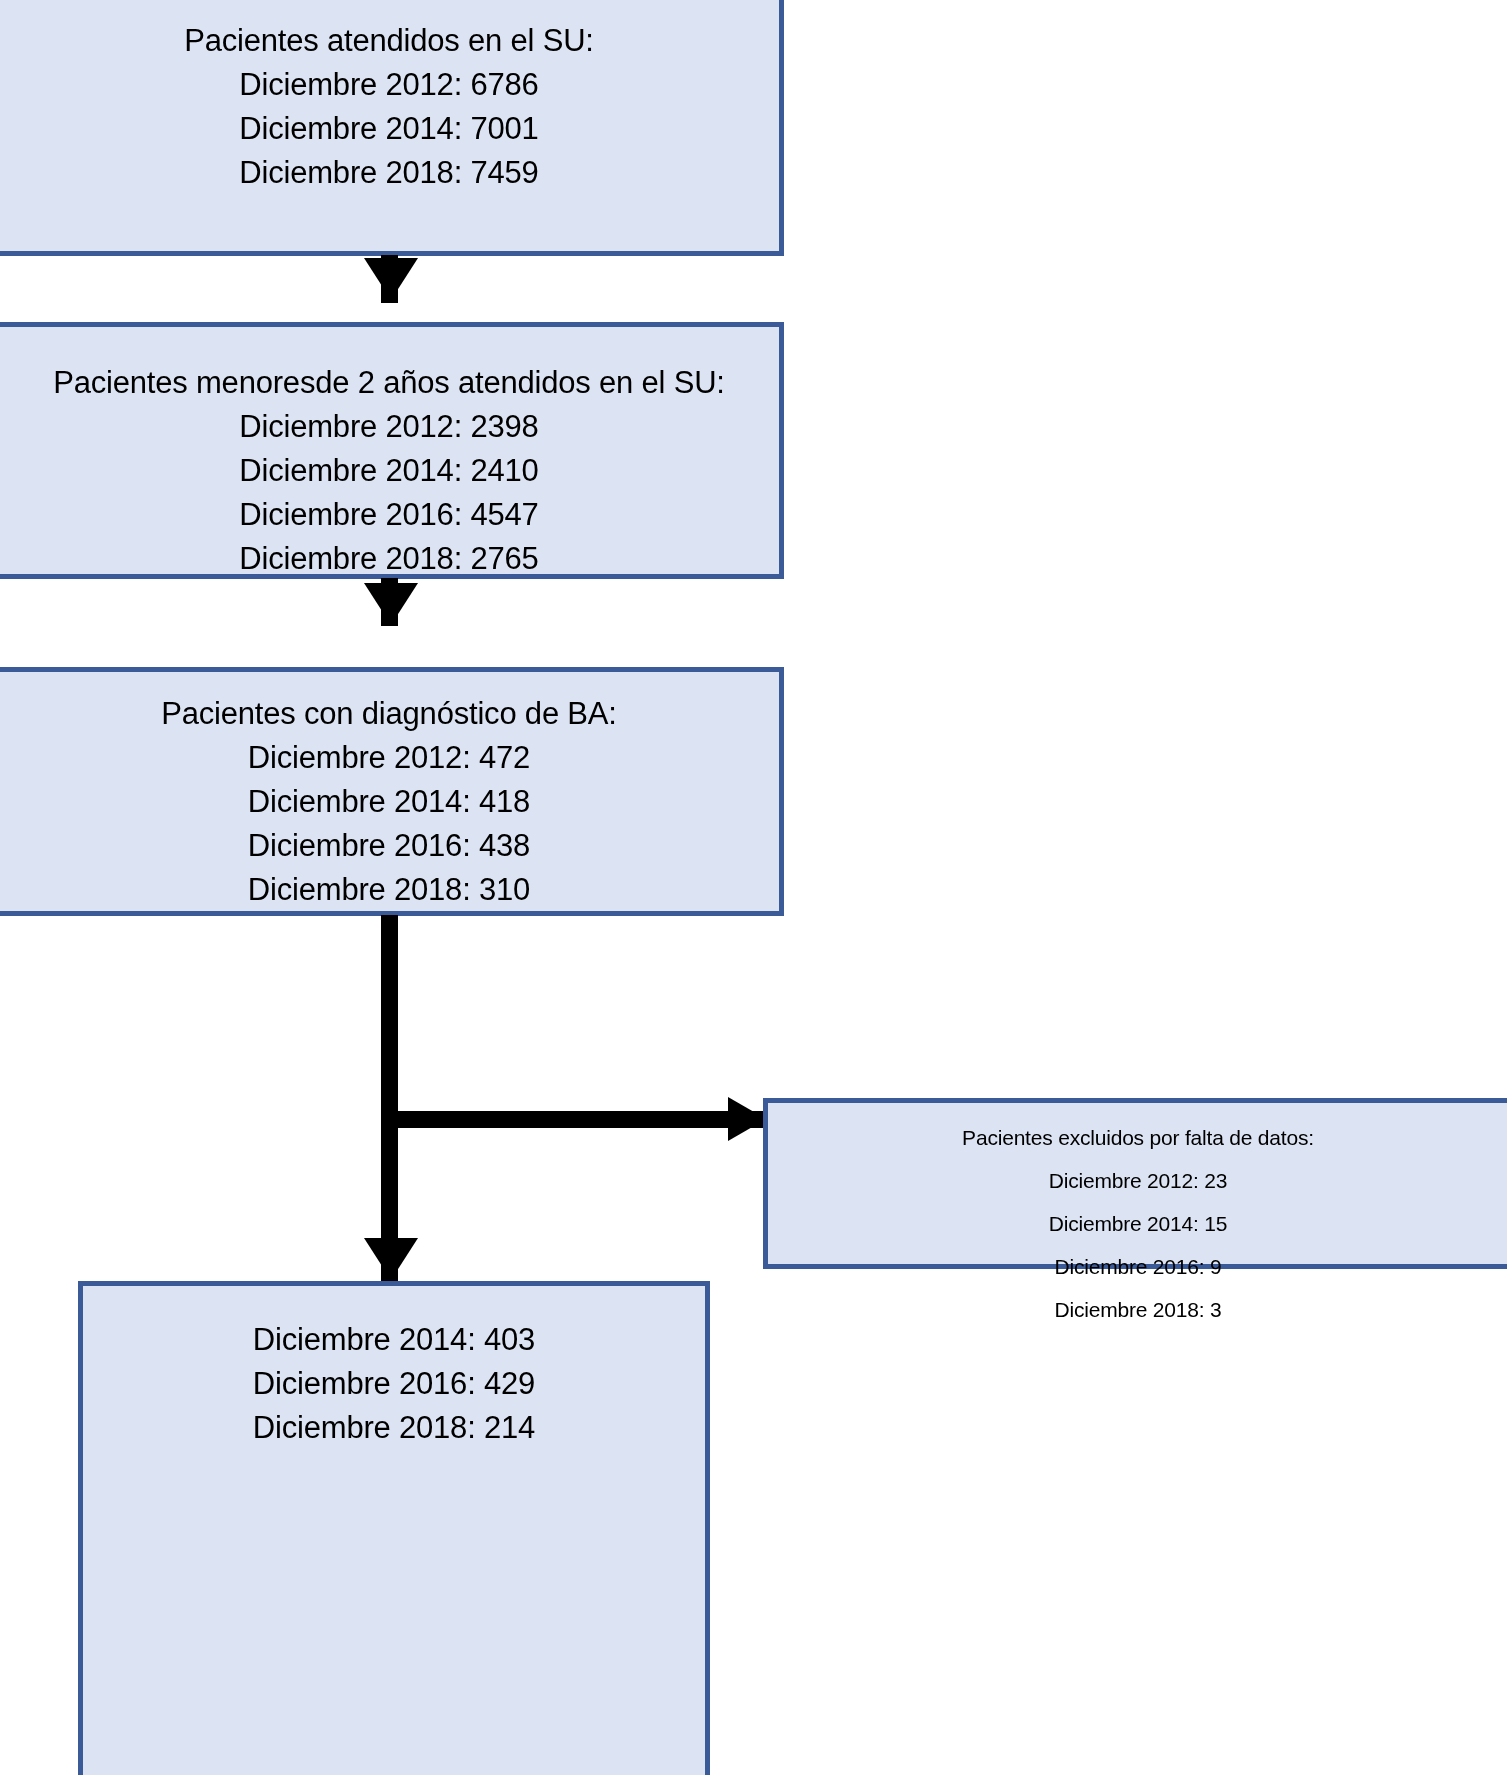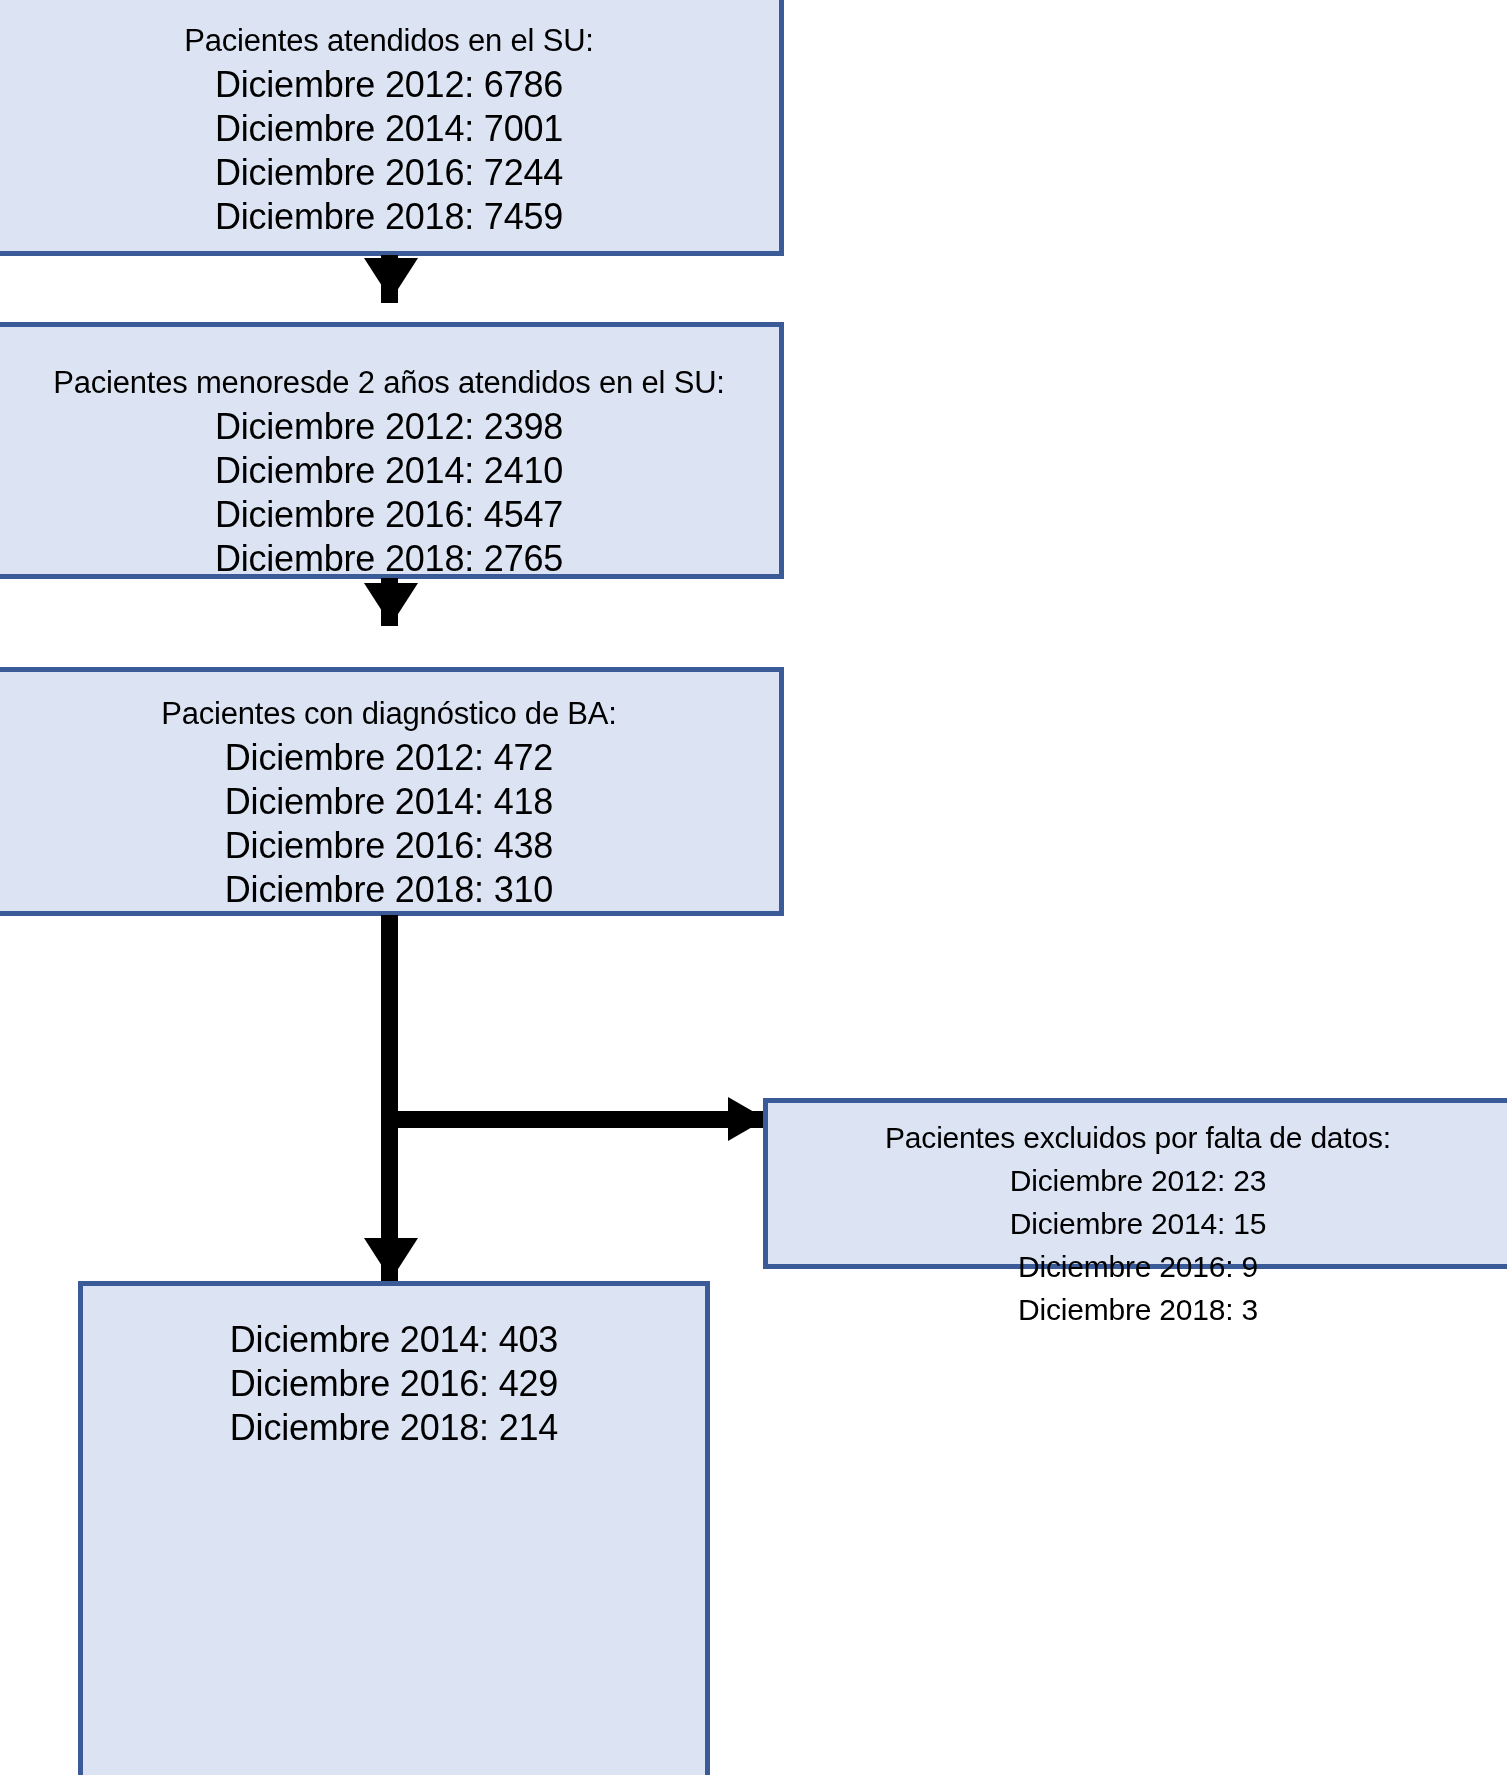--- a/index.html
+++ b/index.html
@@ -25,21 +25,21 @@
     border: 5px solid #3a5a98;
     display: flex;
     flex-direction: column;
     align-items: center;
     justify-content: flex-start;
     color: #000000;
     text-align: center;
   }
   .node .line {
     display: block;
-    font-size: 36px;
+    font-size: 31px;
     line-height: 44px;
     white-space: nowrap;
     letter-spacing: -0.2px;
   }
   .node .line.wrap {
     white-space: normal;
   }
   .node .heading {
     font-size: 31px;
     line-height: 44px;
@@ -68,21 +68,21 @@
     padding-top: 20px;
   }
   #node-excluidos {
     left: 763px;
     top: 1098px;
     width: 750px;
     height: 171px;
     padding-top: 13px;
   }
   #node-excluidos .line {
-    font-size: 30px;
+    font-size: 21px;
     line-height: 43px;
     text-align: right;
   }
   #node-incluidos {
     left: 78px;
     top: 1281px;
     width: 632px;
     height: 500px;
     padding-top: 32px;
   }
@@ -126,21 +126,20 @@
 </style>
 </head>
 <body>
 
 <div id="canvas">
 
   <div class="node" id="node-atendidos">
     <span class="line heading">Pacientes atendidos en el SU:</span>
     <span class="line">Diciembre 2012: 6786</span>
     <span class="line">Diciembre 2014: 7001</span>
-    <span class="line">Diciembre 2016: 7244</span>
     <span class="line">Diciembre 2018: 7459</span>
   </div>
 
   <div class="conn vstem" id="arrow1-stem"></div>
   <div class="arrowhead-down" id="arrow1-head"></div>
 
   <div class="node" id="node-menores">
     <span class="line heading">Pacientes menoresde 2 años atendidos en el SU:</span>
     <span class="line">Diciembre 2012: 2398</span>
     <span class="line">Diciembre 2014: 2410</span>

